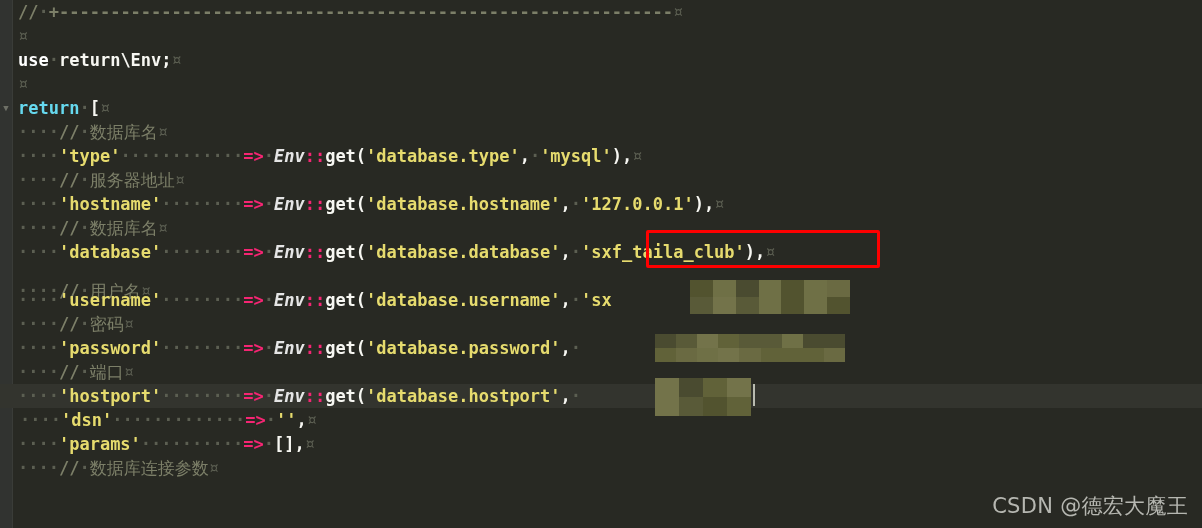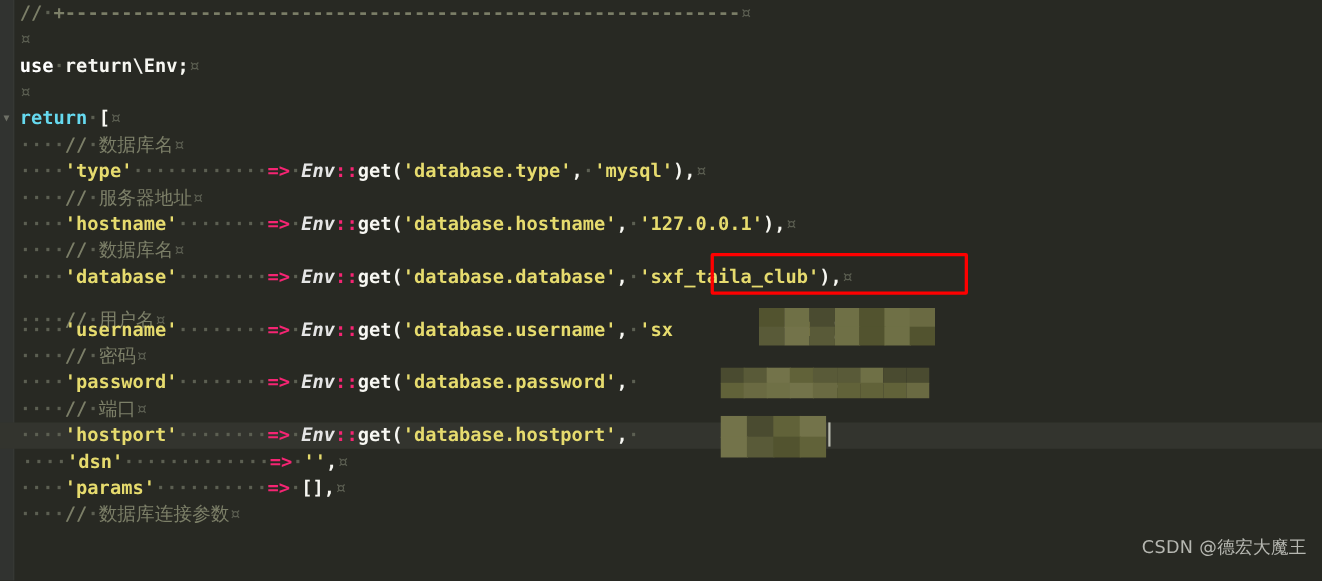--- a/index.html
+++ b/index.html
@@ -92,24 +92,24 @@
   }
   
   .caret {
     position: absolute;
     width: 2px;
     background: #b9bbb0;
   }
   .watermark {
     position: absolute;
     right: 14px;
-    bottom: 19px;
+    bottom: 8px;
     color: #cfd0ca;
     font-family: "DejaVu Sans", "Liberation Sans", sans-serif;
-    font-size: 16px;
+    font-size: 21px;
     font-weight: normal;
     opacity: 0.85;
     letter-spacing: 0.3px;
   }
 </style>
 </head>
 <body>
 
 <div id="editor">
 

